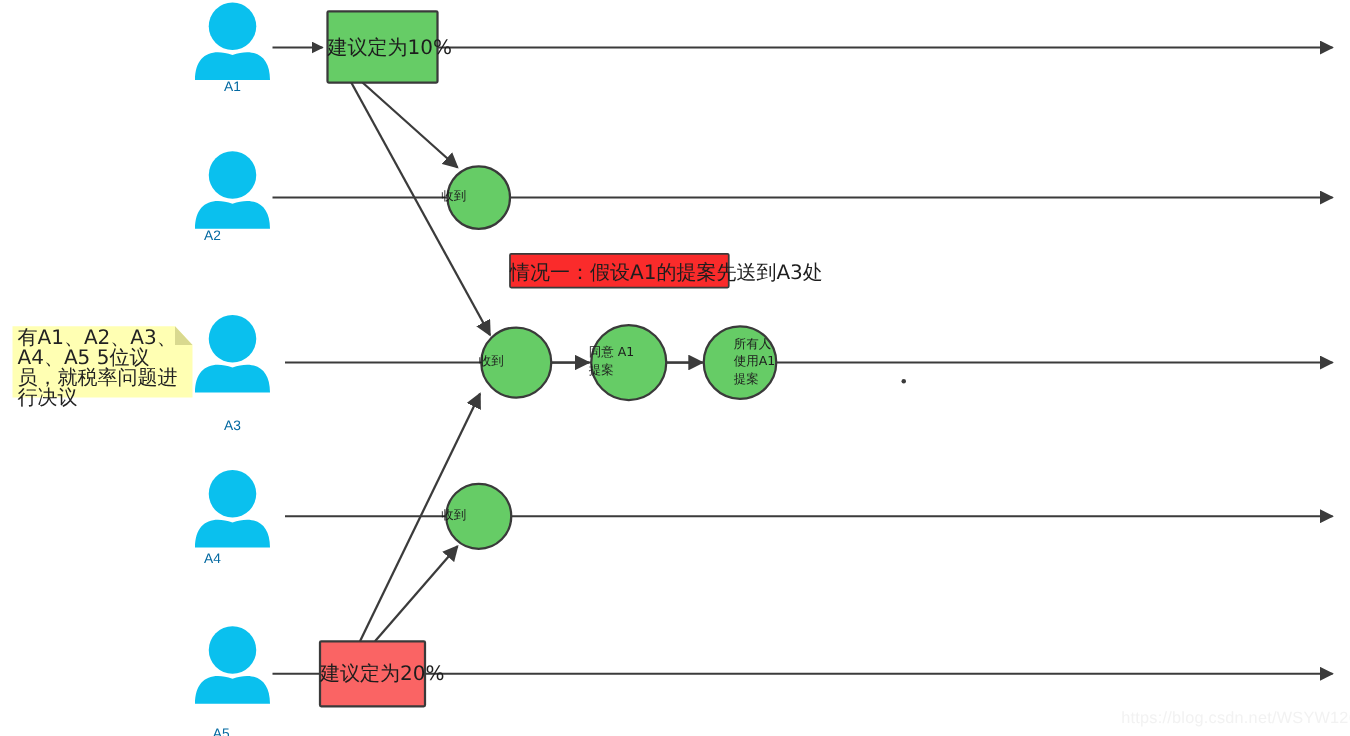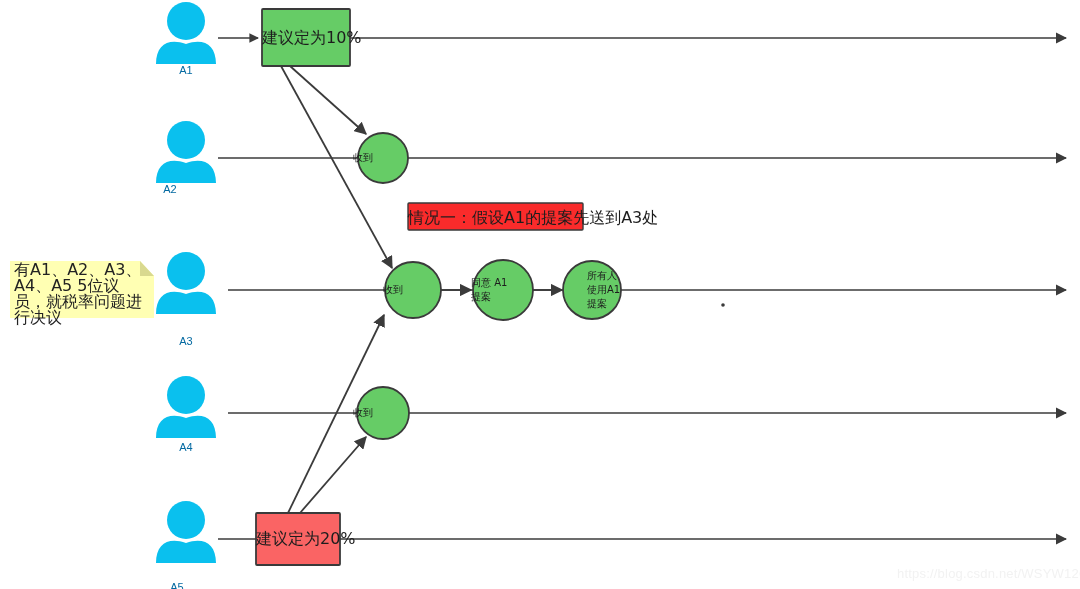--- a/index.html
+++ b/index.html
@@ -148,21 +148,21 @@
     <circle cx="503" cy="290" r="30" fill="#66cc66" stroke="#3a3a3a" stroke-width="1.8"></circle>
     <circle cx="592" cy="290" r="29" fill="#66cc66" stroke="#3a3a3a" stroke-width="1.8"></circle>
     <circle cx="383" cy="413" r="26" fill="#66cc66" stroke="#3a3a3a" stroke-width="1.8"></circle>
 
     <circle cx="723" cy="305" r="1.8" fill="#3b3b3b"></circle>
   </svg>
 
   <div class="actor-label" style="left:166px; top:64px; width:40px;">A1</div>
   <div class="actor-label" style="left:150px; top:183px; width:40px;">A2</div>
   <div class="actor-label" style="left:166px; top:315px; width:40px;margin-top:20px;">A3</div>
-  <div class="actor-label" style="left:166px; top:441px; width:40px;">A4</div>
+  <div class="actor-label" style="left:150px; top:441px; width:40px;">A4</div>
   <div class="actor-label" style="left:157px; top:565px; width:40px;margin-top:16px;">A5</div>
 
   <div class="note-text" style="left:14px; top:262px; width:134px;">有A1、A2、A3、A4、A5 5位议员，就税率问题进行决议</div>
 
   <div class="box-text" style="left:408px; top:210px; width:175px;">情况一：假设A1的提案先送到A3处</div>
 
   <div class="box-text" style="left:262px; top:30px; width:88px;">建议定为10%</div>
   <div class="box-text" style="left:256px; top:531px; width:64px;">建议定为20%</div>
 
   <div class="node-text" style="left:353px; top:151px; width:60px;">收到</div>

